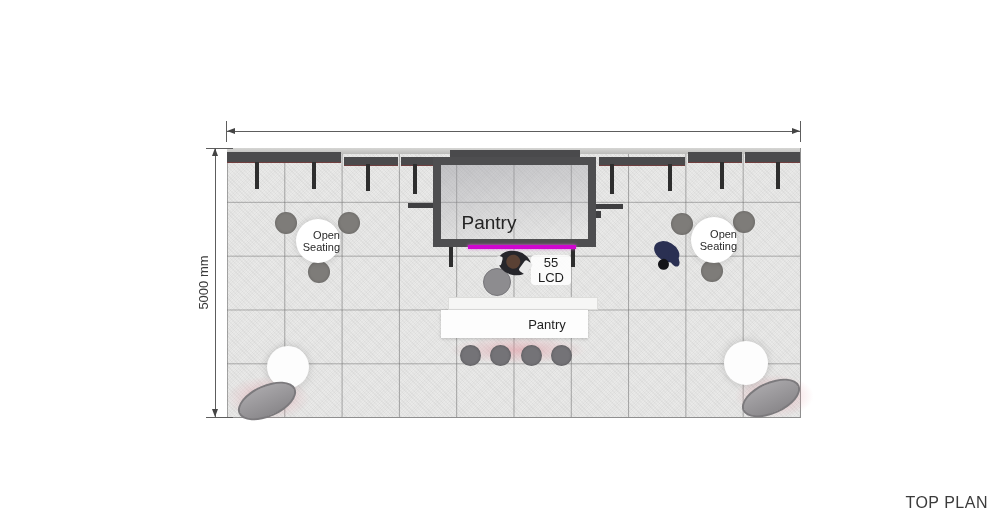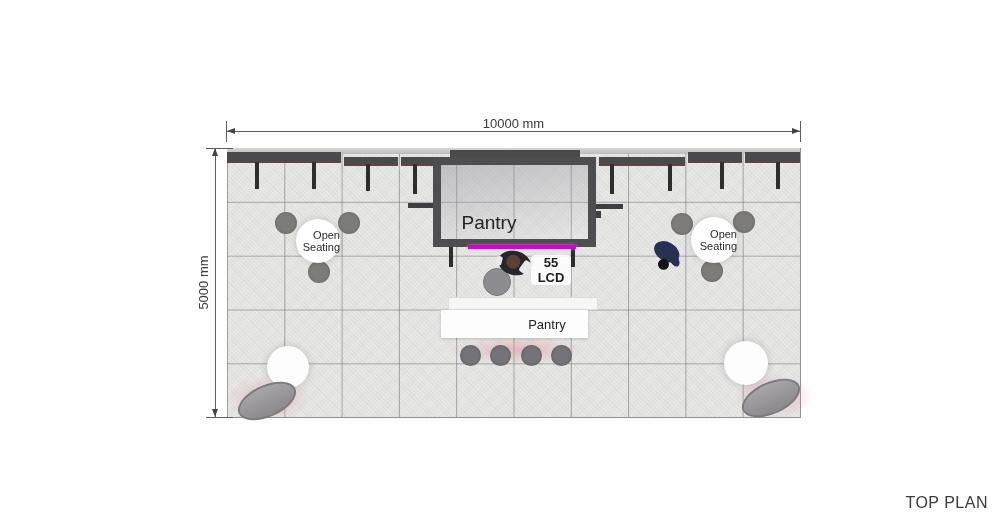--- a/index.html
+++ b/index.html
@@ -28,21 +28,21 @@
   
   .pantry{
     left:433px;top:157px;width:163px;height:90px;box-sizing:border-box;
     border:8px solid #4e4e50;
     background:linear-gradient(170deg, rgba(148,148,156,0.45), rgba(238,238,238,0.12));
   }
   .room-label{font-size:19px;color:#242424;text-align:center;}
   
   .lcd{left:468px;top:245px;width:108px;height:4px;background:#cf06cf;box-shadow:0 0 3px #e26ae2;}
   .lcd-label{left:531px;top:255px;width:40px;text-align:center;font-size:13px;line-height:15px;
-    background:rgba(255,255,255,0.85);border-radius:4px;color:#1d1d1d;font-weight:bold;}
+    background:rgba(255,255,255,0.85);border-radius:4px;color:#1d1d1d;}
   
   .counter-top{left:448px;top:297px;width:150px;height:13px;background:#f6f6f5;border:1px solid #dddddb;box-sizing:border-box;}
   .counter-body{left:441px;top:310px;width:147px;height:28px;background:#fdfdfd;box-shadow:0 1px 3px rgba(0,0,0,0.18);}
   .counter-label{left:508px;top:317px;width:78px;text-align:center;font-size:13px;color:#222;}
   
   .chair{width:22px;height:22px;border-radius:50%;background:#7e7c79;box-shadow:inset 0 0 3px rgba(0,0,0,0.25);}
   .stool{width:21px;height:21px;border-radius:50%;background:#747377;box-shadow:inset 0 0 3px rgba(0,0,0,0.3);}
   .table{border-radius:50%;background:#ffffff;box-shadow:0 0 7px rgba(0,0,0,0.15);
     display:flex;align-items:center;justify-content:center;text-align:right;}
   .table span{font-size:11px;line-height:12px;color:#2a2a2a;}
@@ -149,21 +149,20 @@
     <div class="p-body" style="left:4px;top:5px;width:27px;height:19px;background:#2a3052;transform:rotate(38deg);"></div>
     <div class="p-body" style="left:15px;top:18px;width:17px;height:9px;background:#2a3052;transform:rotate(68deg);"></div>
     <div class="p-head" style="left:7px;top:21px;width:11px;height:11px;background:#141418;"></div>
   </div>
 
   <div class="abs dimline" style="left:227px;top:131px;width:573px;height:1px;"></div>
   <div class="abs dimtick" style="left:226px;top:121px;width:1px;height:21px;"></div>
   <div class="abs dimtick" style="left:800px;top:121px;width:1px;height:21px;"></div>
   <div class="abs arrow" style="left:227px;top:128px;border-top:3px solid transparent;border-bottom:3px solid transparent;border-right:8px solid #444;"></div>
   <div class="abs arrow" style="left:792px;top:128px;border-top:3px solid transparent;border-bottom:3px solid transparent;border-left:8px solid #444;"></div>
-  <div class="abs dim-label" style="left:440px;top:116px;width:147px;">10000 mm</div>
 
   <div class="abs dimline" style="left:215px;top:148px;width:1px;height:269px;"></div>
   <div class="abs dimtick" style="left:206px;top:148px;width:27px;height:1px;"></div>
   <div class="abs dimtick" style="left:206px;top:417px;width:27px;height:1px;"></div>
   <div class="abs arrow" style="left:212px;top:148px;border-left:3px solid transparent;border-right:3px solid transparent;border-bottom:8px solid #444;"></div>
   <div class="abs arrow" style="left:212px;top:409px;border-left:3px solid transparent;border-right:3px solid transparent;border-top:8px solid #444;"></div>
   <div class="abs dim-label" style="left:148px;top:275px;width:110px;background:transparent;transform:rotate(-90deg);">5000 mm</div>
 
   <div class="abs plan-title">TOP PLAN</div>
 

